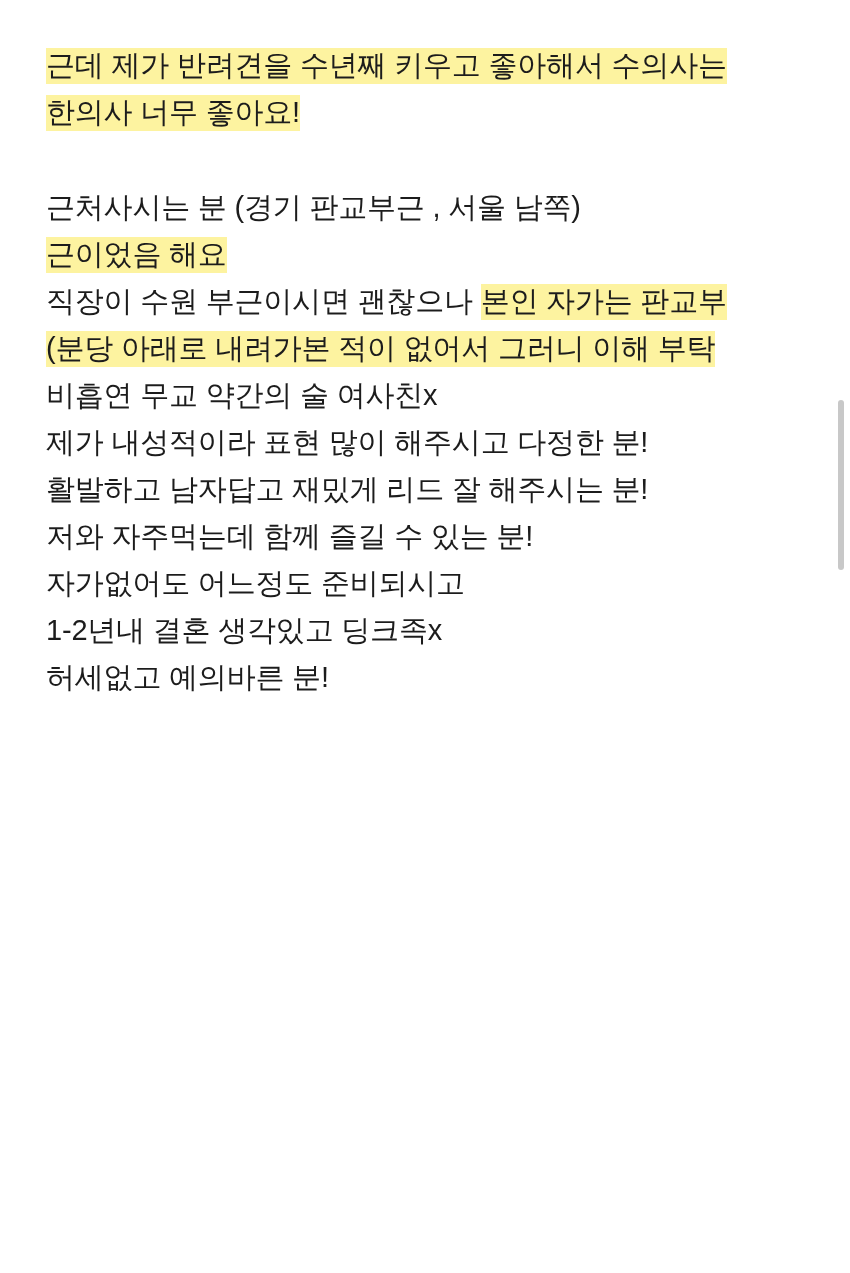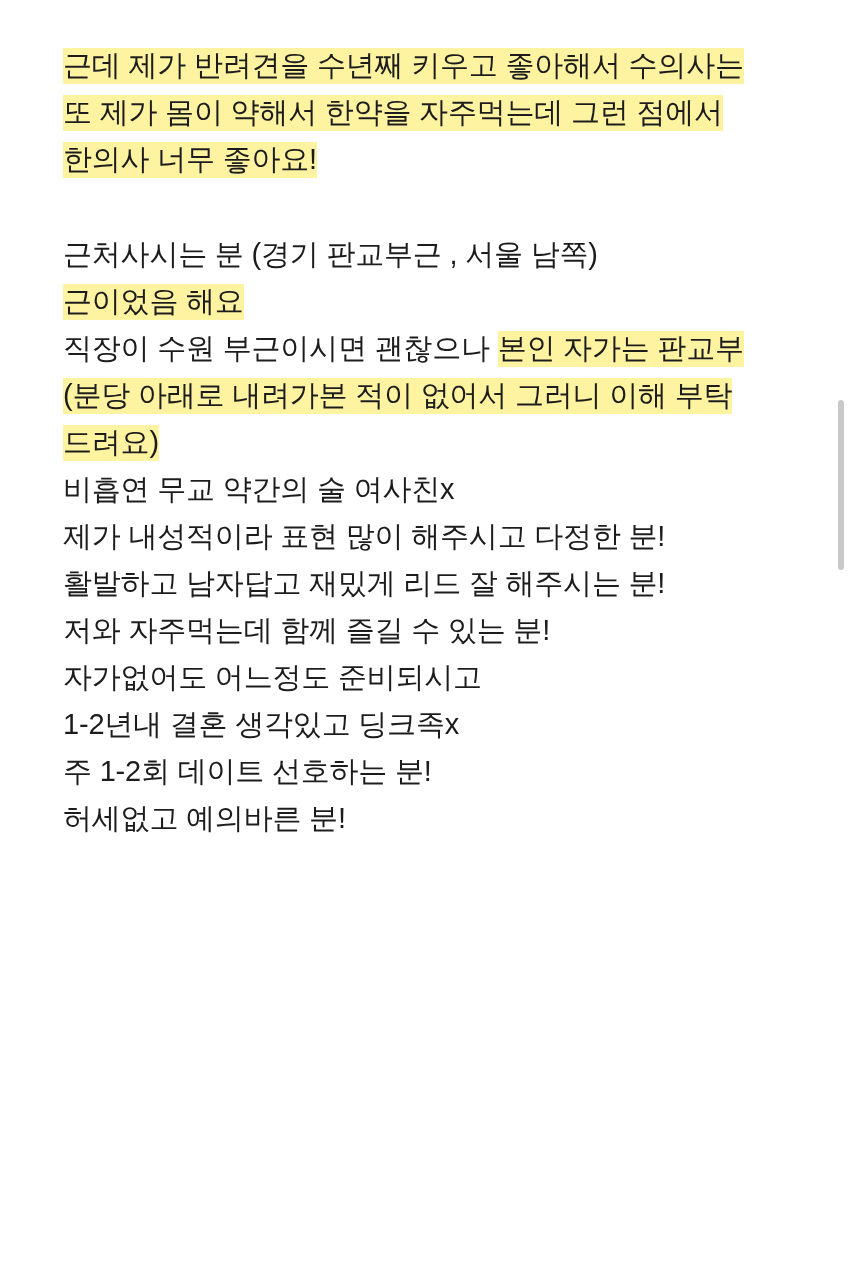--- a/index.html
+++ b/index.html
@@ -24,21 +24,20 @@
   }
   .block {
     margin: 0;
   }
   .line {
     font-size: 29px;
     line-height: 47px;
     white-space: pre-wrap;
     word-break: keep-all;
     letter-spacing: -0.2px;
-    margin-left: 17px;
   }
   .line span.hl {
     background: #fdf3a0;
     padding: 1px 0 3px 0;
     box-decoration-break: clone;
     -webkit-box-decoration-break: clone;
   }
   .gap {
     height: 48px;
   }
@@ -51,33 +50,30 @@
     border-radius: 3px;
     background: #c8c8c8;
   }
 </style>
 </head>
 <body>
 
 <div class="page">
   <div id="para-0" class="block">
       <div class="line"><span class="hl">근데 제가 반려견을 수년째 키우고 좋아해서 수의사는</span></div>
-      <div class="line"><span class="hl">또 제가 몸이 약해서 한약을 자주먹는데 그런 점에서</span></div>
       <div class="line"><span class="hl">한의사 너무 좋아요!</span></div>
     </div>
   <div class="gap"></div>
   <div id="para-1" class="block">
       <div class="line"><span>근처사시는 분 (경기 판교부근 , 서울 남쪽)</span></div>
       <div class="line"><span class="hl">근이었음 해요</span></div>
       <div class="line"><span>직장이 수원 부근이시면 괜찮으나 </span><span class="hl">본인 자가는 판교부</span></div>
       <div class="line"><span class="hl">(분당 아래로 내려가본 적이 없어서 그러니 이해 부탁</span></div>
-      <div class="line"><span class="hl">드려요)</span></div>
       <div class="line"><span>비흡연 무교 약간의 술 여사친x</span></div>
       <div class="line"><span>제가 내성적이라 표현 많이 해주시고 다정한 분!</span></div>
       <div class="line"><span>활발하고 남자답고 재밌게 리드 잘 해주시는 분!</span></div>
       <div class="line"><span>저와 자주먹는데 함께 즐길 수 있는 분!</span></div>
       <div class="line"><span>자가없어도 어느정도 준비되시고</span></div>
       <div class="line"><span>1-2년내 결혼 생각있고 딩크족x</span></div>
-      <div class="line"><span>주 1-2회 데이트 선호하는 분!</span></div>
       <div class="line"><span>허세없고 예의바른 분!</span></div>
     </div>
   <div class="scrollbar-track"></div>
 </div>
 
 </body></html>

